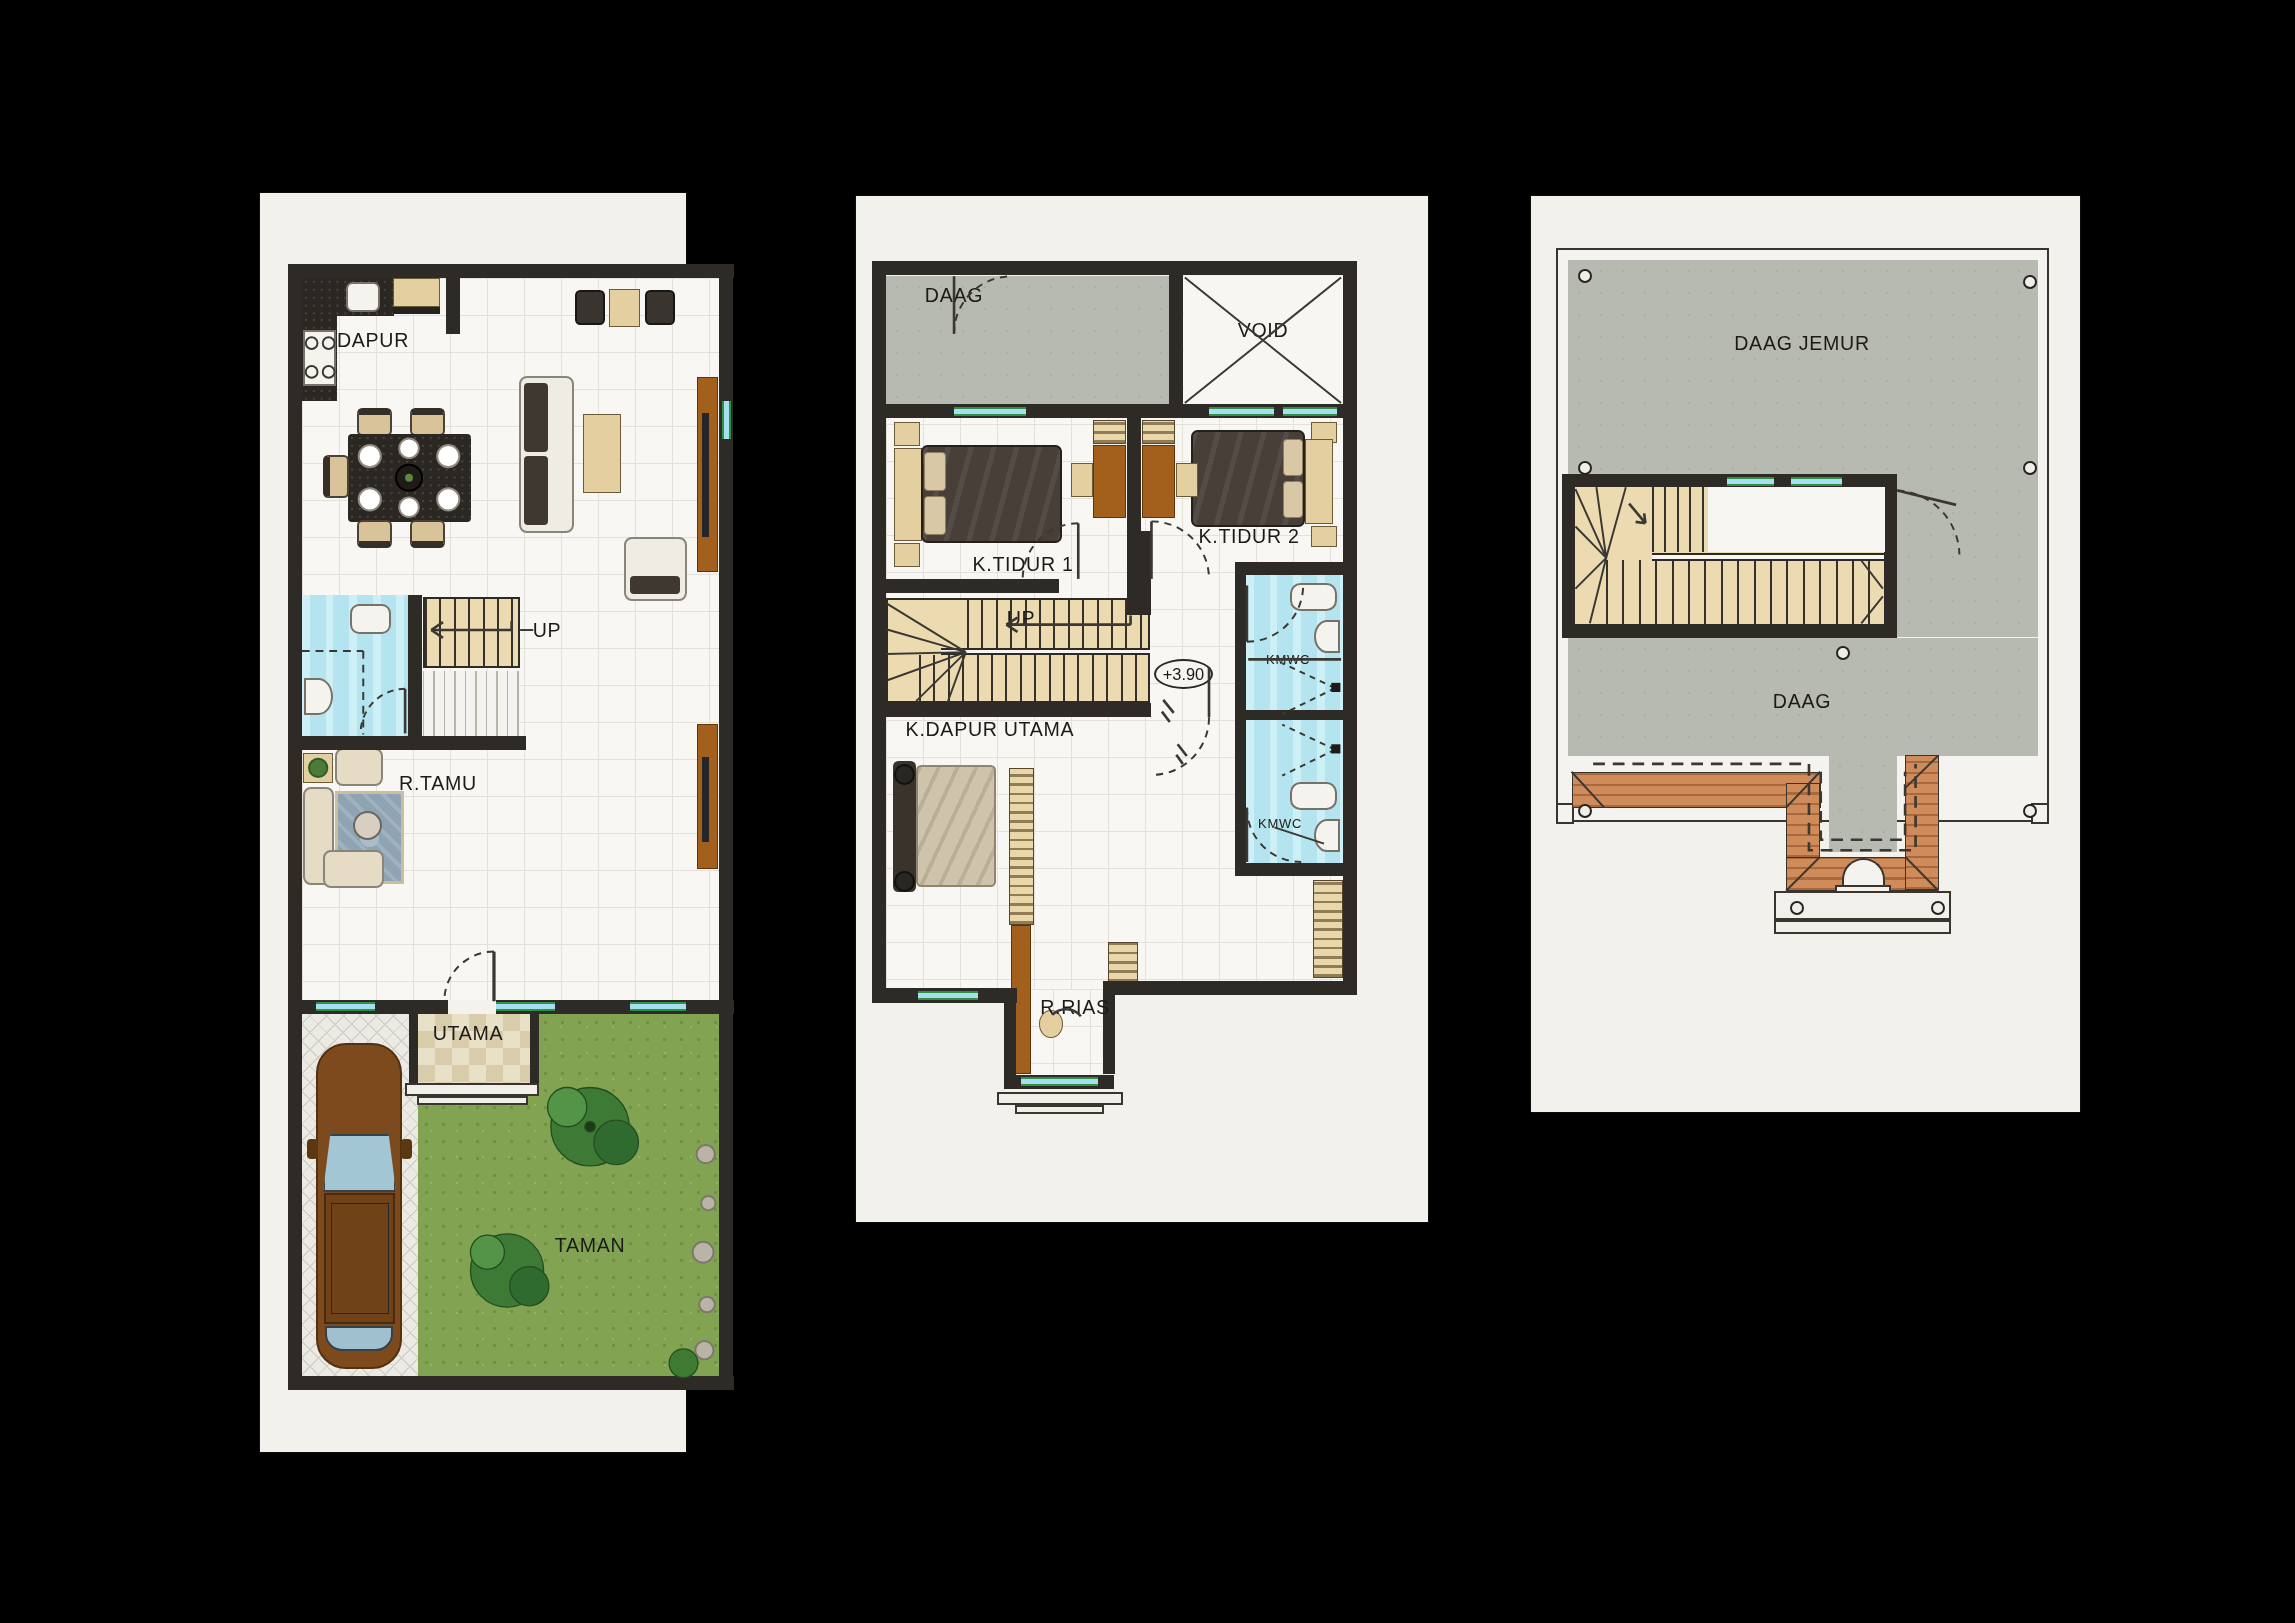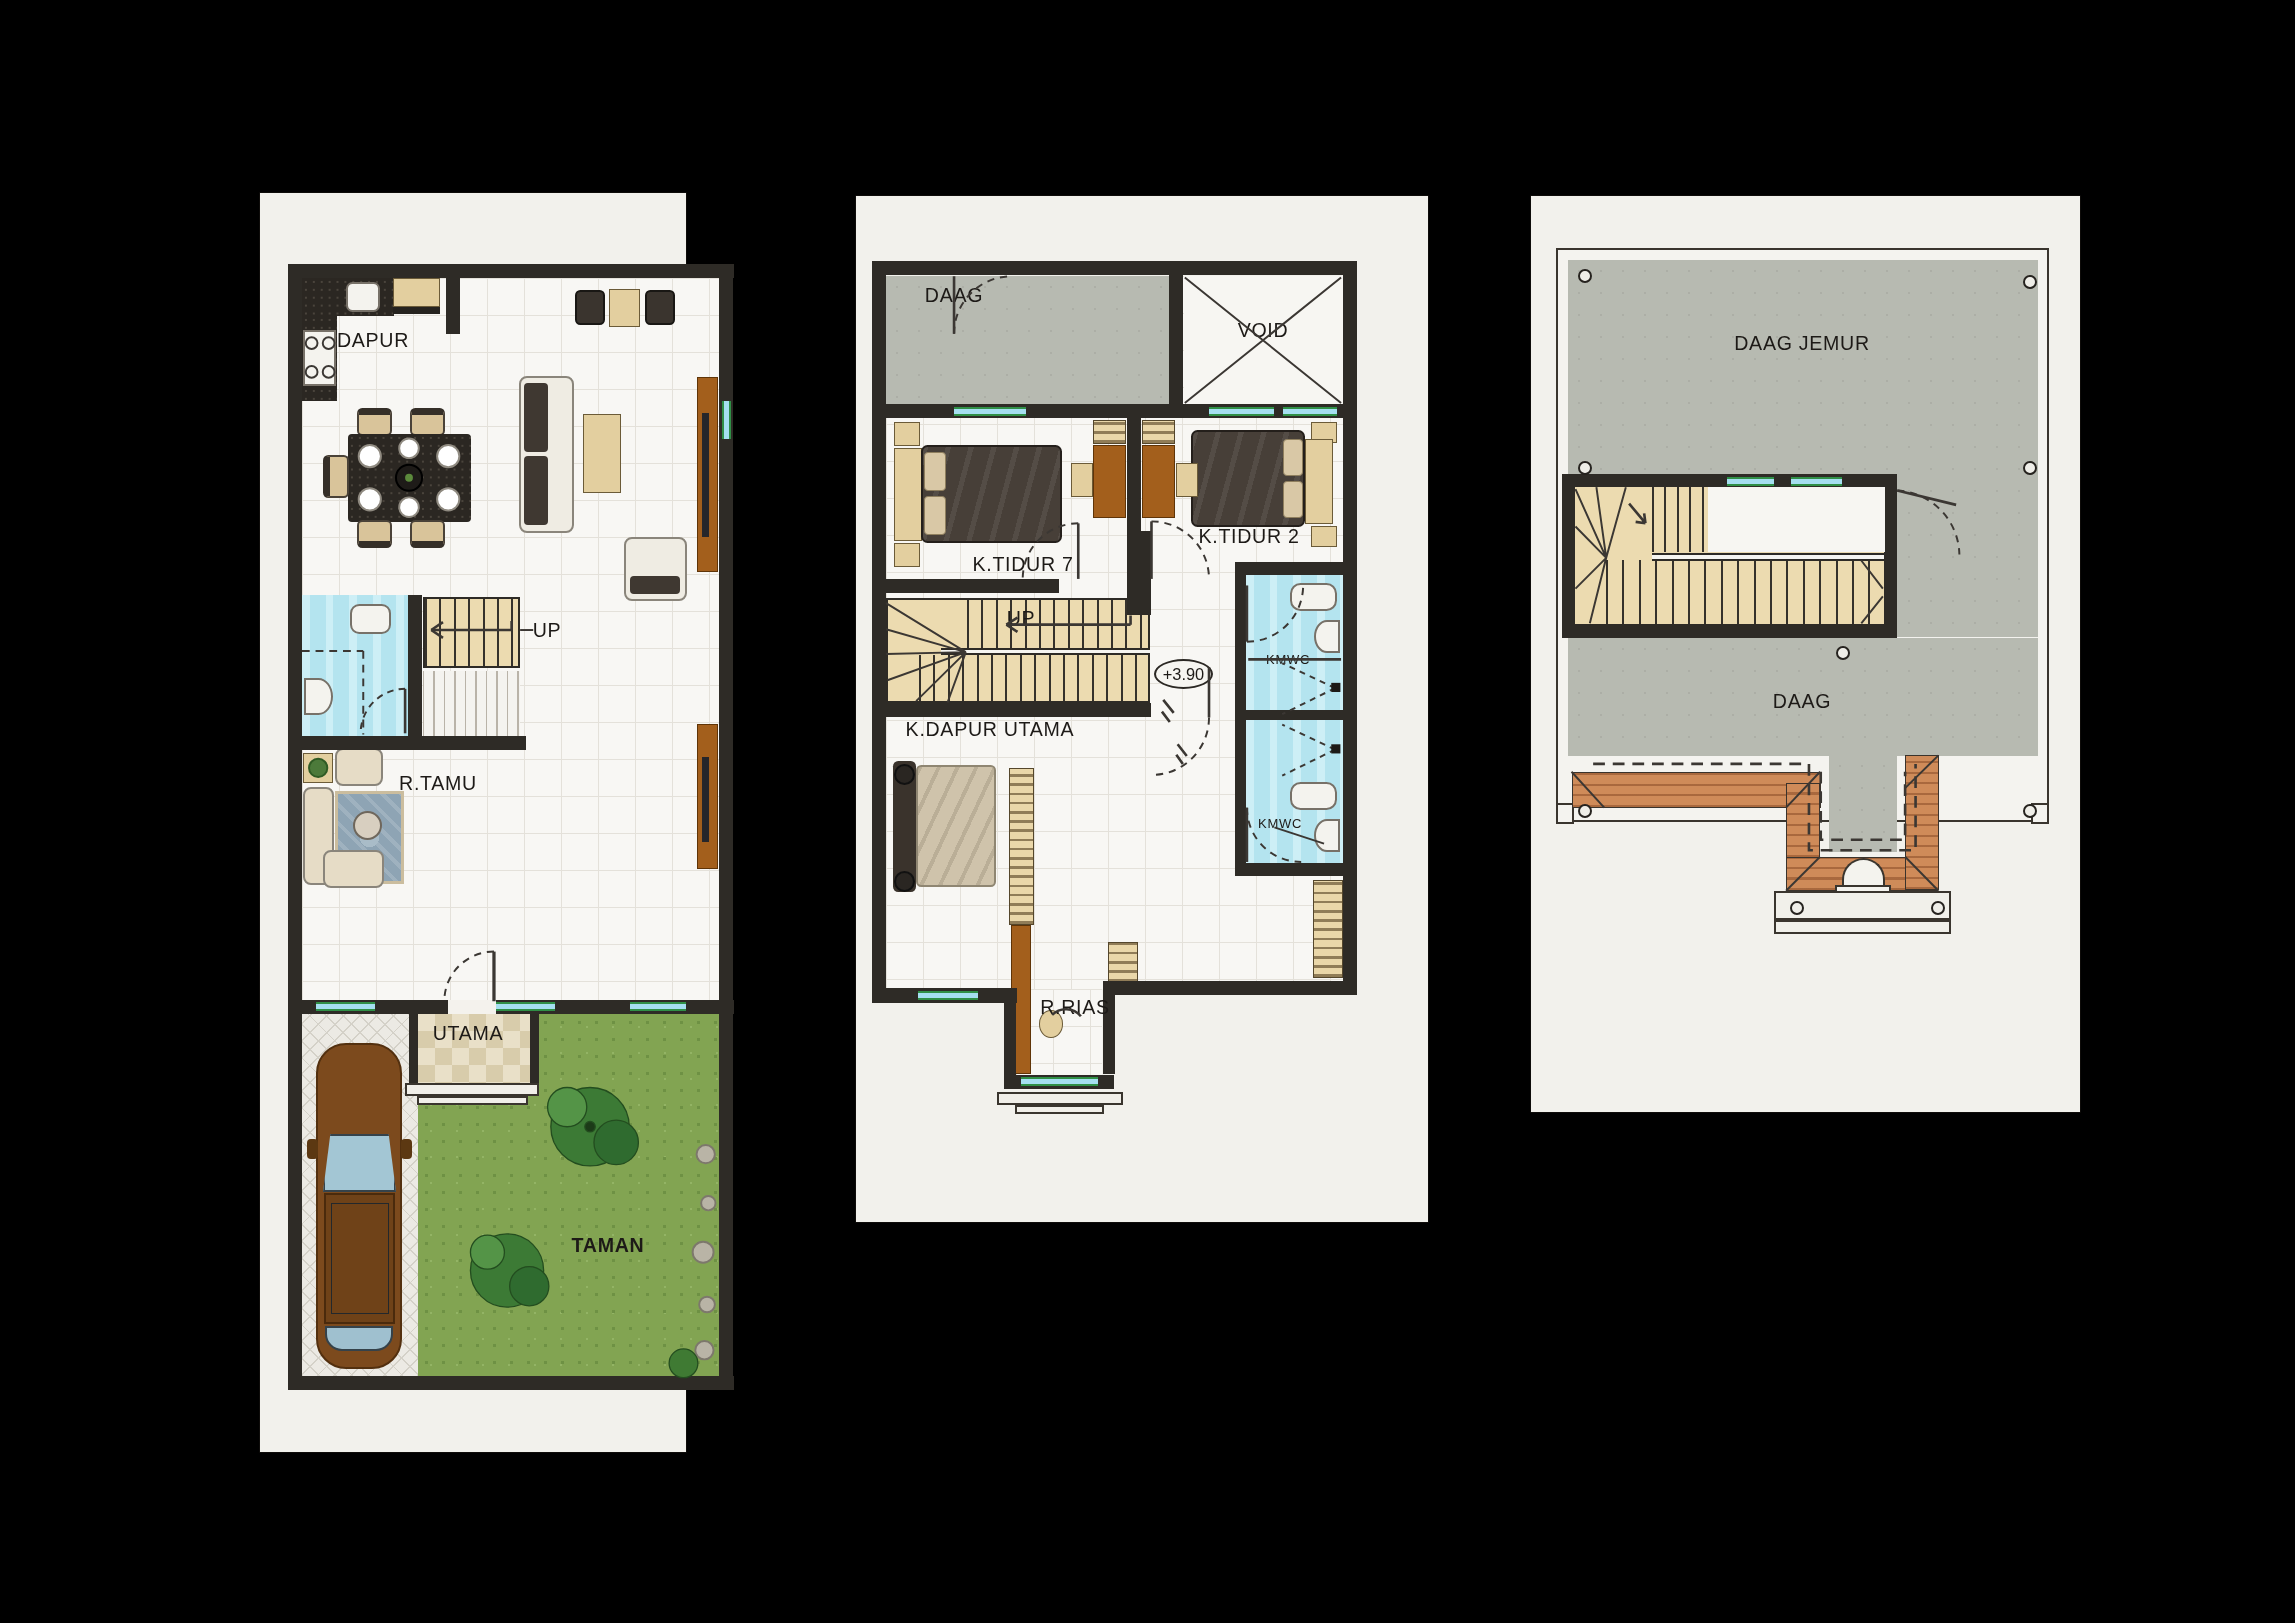--- a/index.html
+++ b/index.html
@@ -133,21 +133,21 @@
     <div class="a" style="left:64px;top:1000px;width:71px;height:131px;background:#6f4218;border:2px solid #4a2a0c;box-sizing:border-box;"></div>
     <div class="a" style="left:71px;top:1010px;width:58px;height:111px;background:#3f464d;border:1.3px solid #23282c;box-sizing:border-box;background-image:linear-gradient(#6f4218 0 0);background-size:100% 5.2px;background-position:0 52%;background-repeat:repeat-y;"></div>
     <div class="a" style="left:65px;top:1133px;width:68px;height:25px;background:#9fc0cf;border:2px solid #35424a;box-sizing:border-box;border-radius:0 0 17px 17px;"></div>
     <div class="a" style="left:47px;top:946px;width:10.5px;height:19.6px;background:#5c3812;border-radius:3.9px;"></div>
     <div class="a" style="left:141px;top:946px;width:10.5px;height:19.6px;background:#5c3812;border-radius:3.9px;"></div>
 
     <div class="lbl" style="left:113px;top:147px;">DAPUR</div>
     <div class="lbl" style="left:287px;top:437px;">UP</div>
     <div class="lbl" style="left:178px;top:590px;">R.TAMU</div>
     <div class="lbl" style="left:208px;top:840px;">UTAMA</div>
-    <div class="lbl" style="left:348px;top:1052px;font-weight:bold;">TAMAN</div>
+    <div class="lbl" style="left:330px;top:1052px;">TAMAN</div>
 
     <svg class="ov" width="515" height="1259" viewBox="0 0 788 1925">
       <g stroke="#3b3733" fill="none" stroke-width="3">
         <circle cx="79" cy="229" r="9"></circle>
         <circle cx="105" cy="229" r="9"></circle>
         <circle cx="79" cy="273" r="9"></circle>
         <circle cx="105" cy="273" r="9"></circle>
         <g fill="#ffffff" stroke="#8f8a80">
           <circle cx="168" cy="402" r="17"></circle>
             <circle cx="168" cy="468" r="17"></circle>
@@ -272,21 +272,21 @@
 
     <div class="a" style="left:141px;top:896px;width:126px;height:13px;border:2px solid #3a352e;box-sizing:border-box;background:#f1efe9;"></div>
     <div class="a" style="left:159px;top:909px;width:89px;height:9.2px;border:2px solid #3a352e;box-sizing:border-box;background:#f1efe9;"></div>
 
     <div class="ellipse" style="left:298px;top:463px;width:55px;height:26px;">
         <span>+3.90</span>
       </div>
 
     <div class="lbl" style="left:98px;top:99px;">DAAG</div>
     <div class="lbl" style="left:407px;top:134px;">VOID</div>
-    <div class="lbl" style="left:167px;top:368px;">K.TIDUR 7</div>
+    <div class="lbl" style="left:167px;top:368px;">K.TIDUR 1</div>
     <div class="lbl" style="left:393px;top:340px;">K.TIDUR 2</div>
     <div class="lbl" style="left:165px;top:422px;">UP</div>
     <div class="lbl small" style="left:432px;top:463px;">KMWC</div>
     <div class="lbl" style="left:134px;top:533px;">K.DAPUR UTAMA</div>
     <div class="lbl small" style="left:424px;top:627px;">KMWC</div>
     <div class="lbl" style="left:219px;top:811px;">R.RIAS</div>
 
     <svg class="ov" width="572" height="1026" viewBox="0 0 875 1568">
       <g stroke="#3b3733" fill="none" stroke-width="3">
         <path d="M503 124 L742 316 M742 124 L503 316"></path>

